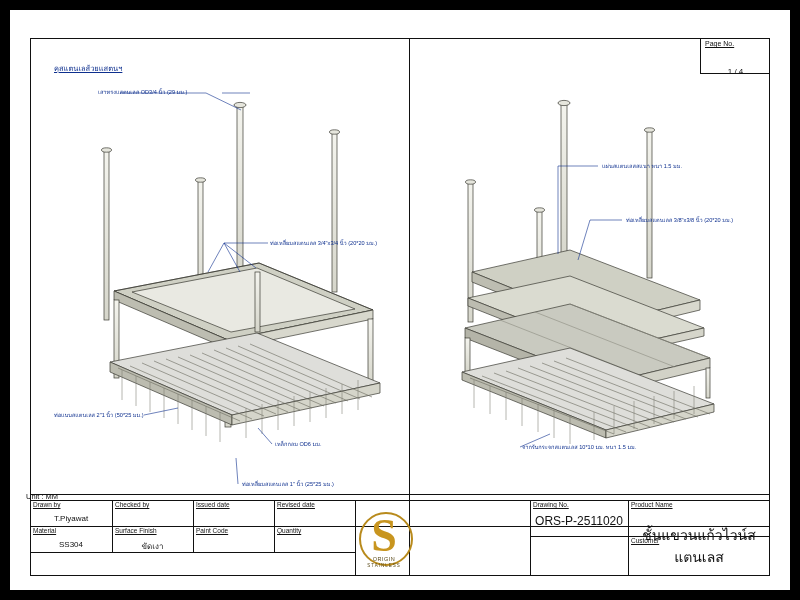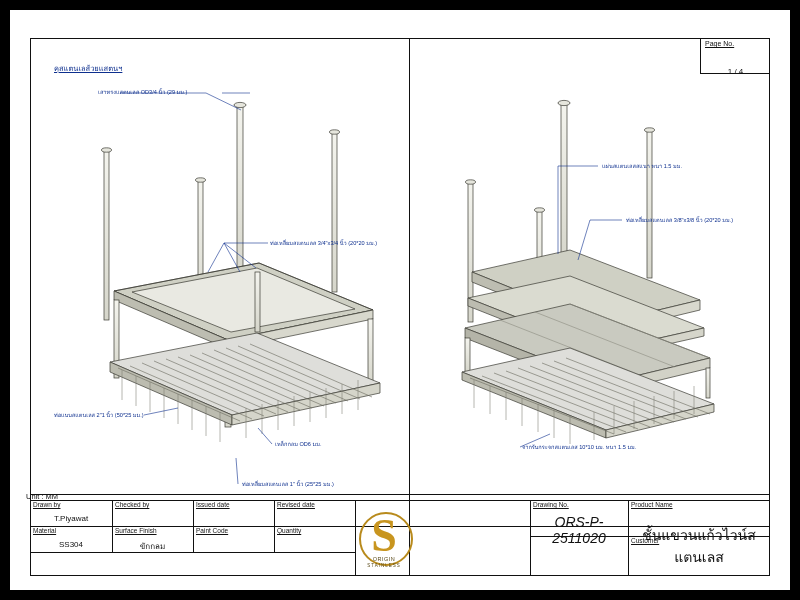--- a/index.html
+++ b/index.html
@@ -334,34 +334,34 @@
       <div class="hdr">Revised date</div>
       <div class="val"></div>
     </div>
 
     <div class="tb-cell" style="left:0;top:26px;width:82px;height:26px;">
       <div class="hdr">Material</div>
       <div class="val">SS304</div>
     </div>
     <div class="tb-cell" style="left:82px;top:26px;width:81px;height:26px;">
       <div class="hdr">Surface Finish</div>
-      <div class="val">ขักกลม</div>
+      <div class="val">ขัดเงา</div>
     </div>
     <div class="tb-cell" style="left:163px;top:26px;width:81px;height:26px;">
       <div class="hdr">Paint Code</div>
       <div class="val"></div>
     </div>
     <div class="tb-cell" style="left:244px;top:26px;width:81px;height:26px;">
       <div class="hdr">Quantity</div>
       <div class="val"></div>
     </div>
 
     <div class="tb-cell" style="left:500px;top:0;width:98px;height:36px;">
       <div class="hdr">Drawing No.</div>
-      <div class="val" style="font-size:14px;font-style:italic;">ORS-P-2511020</div>
+      <div class="val" style="font-size:12px;">ORS-P-2511020</div>
     </div>
     <div class="tb-cell" style="left:598px;top:0;width:142px;height:36px;">
       <div class="hdr">Product Name</div>
       <div class="val" style="font-size:14px;margin-top:16px;">ชั้นแขวนแก้วไวน์สแตนเลส</div>
     </div>
     <div class="tb-cell" style="left:598px;top:36px;width:142px;height:40px;">
       <div class="hdr">Customer</div>
       <div class="val"></div>
     </div>
   </div>

